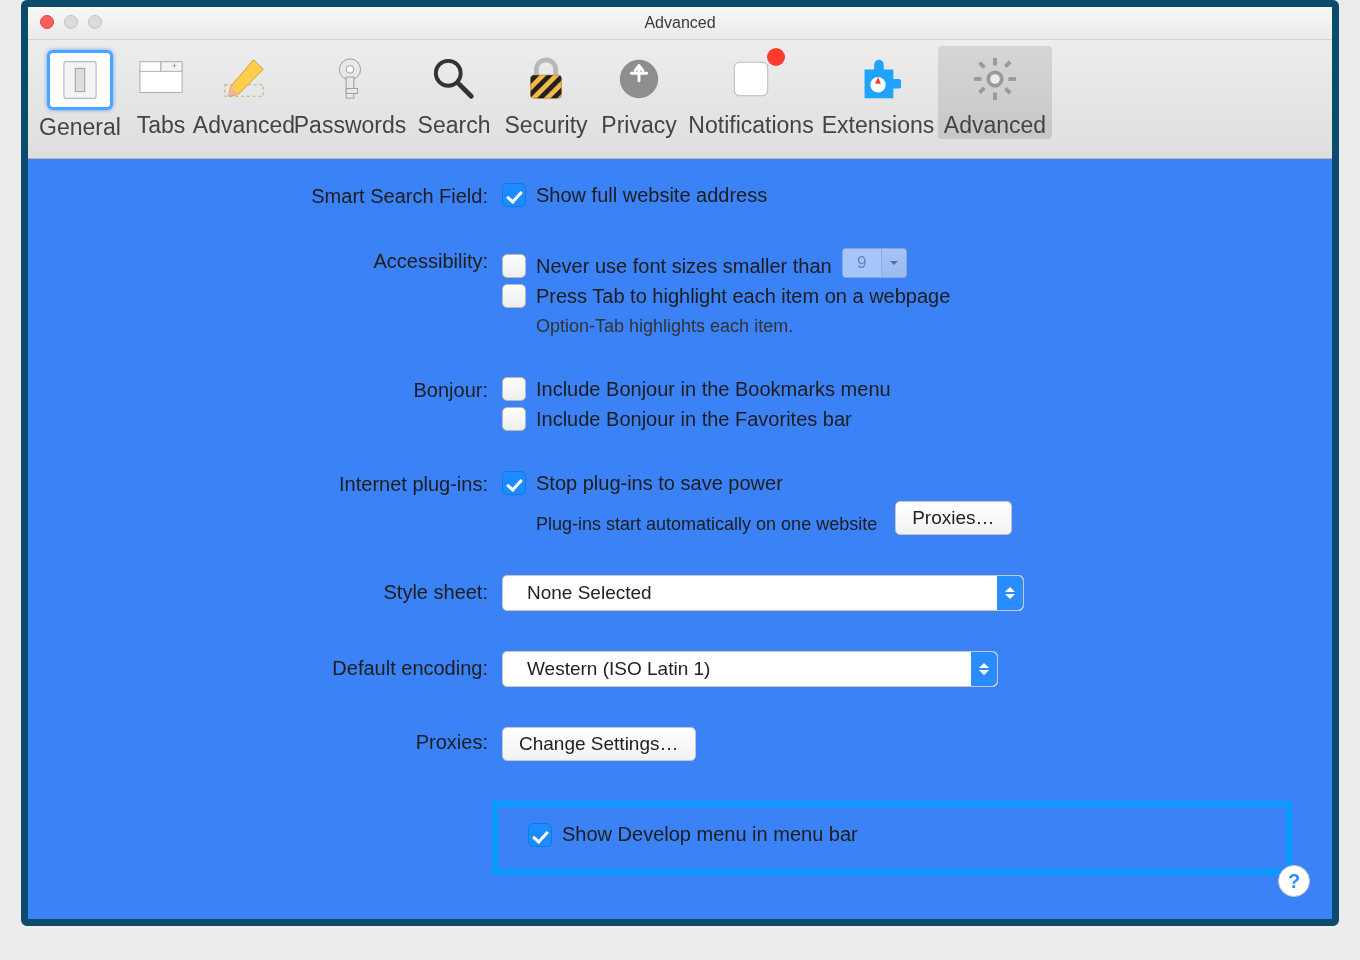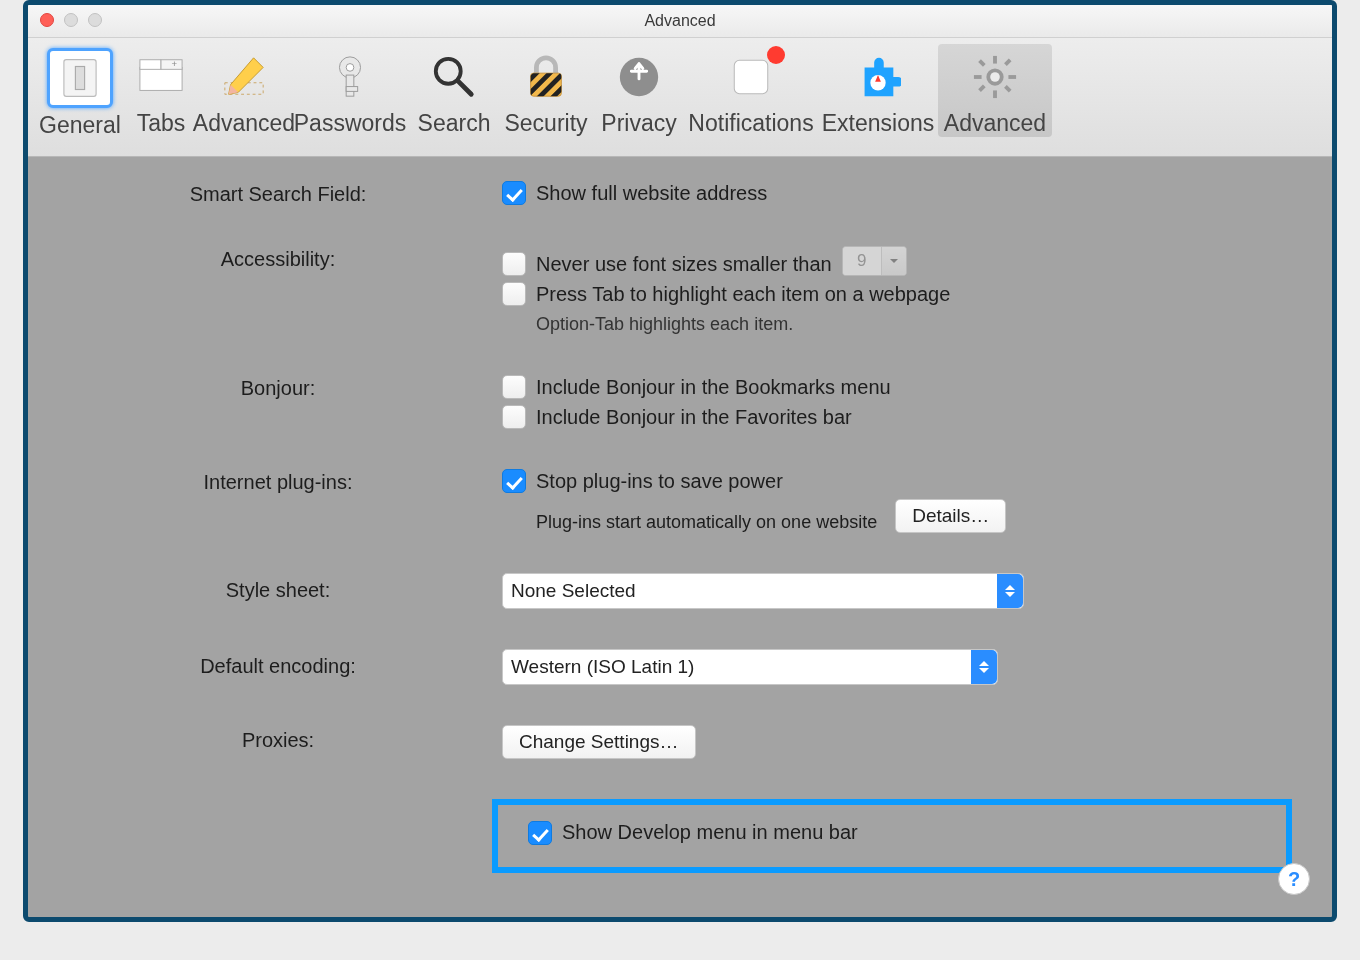--- a/index.html
+++ b/index.html
@@ -1,54 +1,54 @@
 <!DOCTYPE html>
 <html><head>
 <meta charset="utf-8">
 <style>
   html,body{margin:0;padding:0;font-family:-apple-system,"Helvetica Neue",Helvetica,Arial,sans-serif;background:#ececec;color:#222;}
-  .window{width:1304px;height:912px;margin:0 auto;background:#a3a3a3;border:5px solid #0c4a6e;border-radius:6px;overflow:hidden;position:relative;}
+  .window{width:1304px;height:912px;margin:0 auto;background:#3b82f6;border:7px solid #0c4a6e;border-radius:6px;overflow:hidden;position:relative;}
   
   .titlebar{height:32px;background:linear-gradient(#f7f7f7,#eaeaea);border-bottom:1px solid #d0d0d0;display:flex;align-items:center;position:relative;}
   .traffic{display:flex;gap:10px;position:absolute;left:12px;top:8px;}
   .tlight{width:14px;height:14px;border-radius:50%;box-sizing:border-box;}
   .red{background:#ff5f57;border:1px solid #e24640;}
   .grey{background:#dcdcdc;border:1px solid #c2c2c2;}
   .wtitle{margin:0 auto;font-size:16px;color:#3a3a3a;}
   
   .toolbar{height:112px;background:linear-gradient(#ededed,#dedede);border-bottom:1px solid #b7b7b7;display:flex;align-items:flex-start;padding:6px 8px 0 8px;gap:0;}
   .tbitem{width:100px;display:flex;flex-direction:column;align-items:center;justify-content:flex-start;padding:4px 0 0 0;border-radius:6px;cursor:default;}
   .tbitem.wide{width:120px;}
   .tbitem .iconwrap{width:64px;height:58px;display:flex;align-items:center;justify-content:center;position:relative;}
   .tbitem .lbl{font-size:23px;color:#444;margin-top:4px;}
   .tbitem.selected{background:linear-gradient(#d6d6d6,#c7c7c7);border-radius:4px;}
   .tbitem.active .iconwrap{border:3px solid #4ea3ff;border-radius:6px;background:#fff;width:60px;height:54px;box-shadow:0 0 4px #4ea3ff;}
   .badge{position:absolute;top:-2px;right:-2px;width:18px;height:18px;background:#ff3b30;border-radius:50%;}
   .icon-svg{width:46px;height:46px;}
   
   .content{padding:24px 40px 40px 40px;font-size:20px;color:#1d1d1d;}
   .row{display:flex;align-items:flex-start;margin-bottom:10px;}
-  .lblcol{width:420px;text-align:center;padding-right:14px;padding-top:2px;}
+  .lblcol{width:420px;text-align:right;padding-right:14px;padding-top:2px;}
   .ctrlcol{flex:1;display:flex;flex-direction:column;gap:6px;}
   .ctrline{display:flex;align-items:flex-end;gap:10px;}
   .hint{font-size:18px;color:#333;margin-left:34px;margin-top:2px;}
   .spacer{height:30px;}
   
   .chk{width:22px;height:22px;border-radius:5px;border:1px solid #b9b9b9;background:linear-gradient(#fdfdfd,#eee);flex:0 0 22px;position:relative;cursor:default;}
   .chk.checked{background:#1a8cff;border-color:#0f7be0;}
   .chk.checked::after{content:"";position:absolute;left:4px;top:7px;width:12px;height:6px;border-left:3px solid #fff;border-bottom:3px solid #fff;transform:rotate(-48deg);}
   
   .stepfield{display:flex;border:1px solid #c6c6c6;border-radius:4px;overflow:hidden;background:#fff;height:28px;box-shadow:inset 0 1px 1px rgba(0,0,0,.05);}
   .stepfield input{width:34px;border:0;text-align:center;font-size:17px;color:#888;background:#fff;}
   .stepfield .stepbtn{width:24px;background:linear-gradient(#fcfcfc,#e9e9e9);border-left:1px solid #d4d4d4;display:flex;align-items:center;justify-content:center;}
   .stepfield .stepbtn svg{width:10px;height:10px;fill:#666;}
   .stepfield.disabled{opacity:.55;}
   
   .popup{display:flex;align-items:center;background:#fff;border:1px solid #c7c7c7;border-radius:5px;height:34px;min-width:0;}
-  .popup .ptxt{flex:1;padding:0 8px;font-size:19px;color:#222;white-space:nowrap;overflow:hidden;}
+  .popup .ptxt{flex:1;padding:0 24px;font-size:19px;color:#222;white-space:nowrap;overflow:hidden;}
   .popup .pknob{width:26px;height:100%;background:#2a8dff;border-radius:0 5px 5px 0;display:flex;flex-direction:column;align-items:center;justify-content:center;gap:2px;}
   .popup .pknob::before,.popup .pknob::after{content:"";width:0;height:0;border-left:5px solid transparent;border-right:5px solid transparent;}
   .popup .pknob::before{border-bottom:5px solid #fff;}
   .popup .pknob::after{border-top:5px solid #fff;}
   
   .btn{background:linear-gradient(#ffffff,#f2f2f2);border:1px solid #c6c6c6;border-radius:5px;padding:5px 16px;font-size:19px;color:#222;cursor:default;}
   
   .hlbox{border:6px solid #0a9bff;padding:16px 30px 22px 30px;margin-left:-10px;margin-top:34px;display:inline-flex;align-items:flex-start;gap:10px;}
   
   .help{position:absolute;right:22px;bottom:22px;width:30px;height:30px;border-radius:50%;background:#fff;border:1px solid #c7c7c7;display:flex;align-items:center;justify-content:center;color:#2a8dff;font-size:20px;font-weight:600;cursor:default;}
@@ -249,21 +249,21 @@
 
     <div class="row">
       <div class="lblcol">Internet plug-ins:</div>
       <div class="ctrlcol">
         <div class="ctrline">
           <div class="chk checked"></div>
           <span>Stop plug-ins to save power</span>
         </div>
         <div class="ctrline" style="margin-left:34px;gap:18px;">
           <span style="font-size:18px;">Plug-ins start automatically on one website</span>
-          <button class="btn">Details…</button>
+          <button class="btn">Proxies…</button>
         </div>
       </div>
     </div>
     <div class="spacer"></div>
 
     <div class="row">
       <div class="lblcol" style="padding-top:6px;">Style sheet:</div>
       <div class="ctrlcol">
         <div class="popup" style="width:520px;">
           <div class="ptxt">None Selected</div>

